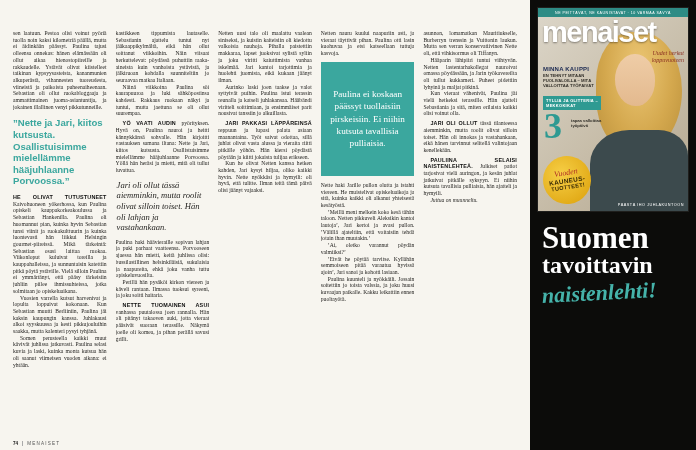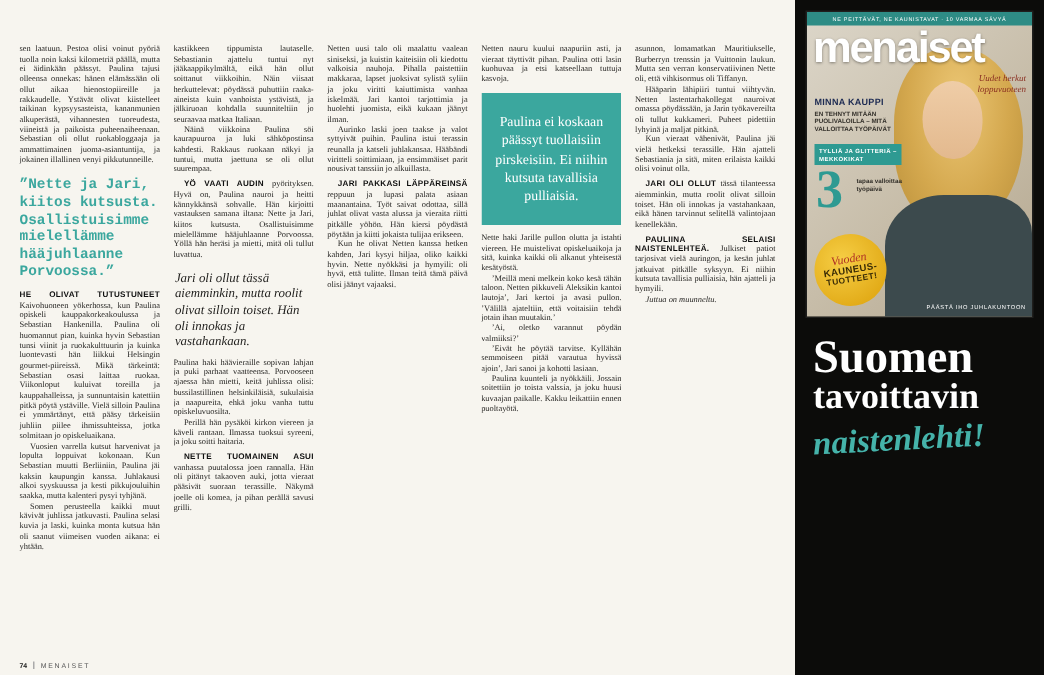--- a/index.html
+++ b/index.html
@@ -8,22 +8,22 @@
   .spread { position:relative; width:696px; height:450px; }
 
   
   .article-page { position:absolute; left:0; top:0; width:530px; height:450px; background:#f7f5ef; }
   .columns { position:absolute; left:13px; top:30px; width:504px; height:404px; display:flex; gap:9px; overflow:hidden; }
   .col { flex:1 1 0; overflow:hidden; }
   .body { font-family:"Liberation Serif", serif; font-size:5.6px; line-height:6.7px; color:#1f1e1c; text-align:justify; }
   .body + .body { text-indent:7px; }
   .lead { font-family:"Liberation Sans", sans-serif; font-weight:bold; font-size:5.4px; letter-spacing:.2px; color:#0f0f0f; }
   .lead-p { margin-top:3px; }
-  .pullquote { font-family:Liberation Mono, monospace; color:#3ba79e; font-size:9.6px; line-height:11.6px; font-weight:bold; margin:7px 0; }
-  .quotebox { background:#3ba79e; color:#fff; font-family:"Liberation Serif", serif; font-size:9.2px; line-height:12.4px; text-align:center; padding:13px 7px; margin:5px 0 6px; }
+  .pullquote { font-family:Liberation Sans, sans-serif; color:#3ba79e; font-size:9.6px; line-height:11.6px; font-weight:bold; margin:7px 0; }
+  .quotebox { background:#3ba79e; color:#fff; font-family:"Liberation Serif", serif; font-size:9.2px; line-height:12.4px; text-align:center; padding:26px 7px; margin:5px 0 6px; }
   .inline-quote { font-family:"Liberation Serif", serif; font-style:italic; font-size:8.6px; line-height:10.6px; color:#1f1e1c; margin:6px 1px; }
   .note { font-style:italic; }
   .footer { position:absolute; left:13px; bottom:4px; display:flex; align-items:center; gap:4px; font-size:4.6px; color:#555; }
   .footer .num { font-weight:bold; color:#1c1c1c; }
   .footer .divider { width:1px; height:5px; background:#aaa; }
   .footer .brand { letter-spacing:1.2px; }
 
   
   .ad-panel { position:absolute; left:530px; top:0; width:166px; height:450px; background:#0c0c0a; }
 
@@ -82,21 +82,21 @@
           <p class="body">sen laatuun. Pestoa olisi voinut pyöriä tuolla noin kaksi kilometriä päällä, mutta ei äidinkään päässyt. Paulina tajusi olleensa onnekas: hänen elämässään oli ollut aikaa hienostopiireille ja rakkaudelle. Ystävät olivat kiistelleet taikinan kypsyysasteista, kananmunien alkuperästä, vihannesten tuoreudesta, viineistä ja paikoista puheenaiheenaan. Sebastian oli ollut ruokabloggaaja ja ammattimainen juoma-asiantuntija, ja jokainen illallinen venyi pikkutunneille.</p>
           <div class="pullquote">”Nette ja Jari, kiitos kutsusta. Osallistuisimme mielellämme hääjuhlaanne Porvoossa.”</div>
           <p class="body lead-p"><span class="lead">HE OLIVAT TUTUSTUNEET </span>Kaivohuoneen yökerhossa, kun Paulina opiskeli kauppakorkeakoulussa ja Sebastian Hankenilla. Paulina oli huomannut pian, kuinka hyvin Sebastian tunsi viinit ja ruokakulttuurin ja kuinka luontevasti hän liikkui Helsingin gourmet-piireissä. Mikä tärkeintä: Sebastian osasi laittaa ruokaa. Viikonloput kuluivat toreilla ja kauppahalleissa, ja sunnuntaisin katettiin pitkä pöytä ystäville. Vielä silloin Paulina ei ymmärtänyt, että pääsy tärkeisiin juhliin piilee ihmissuhteissa, jotka solmitaan jo opiskeluaikana.</p>
           <p class="body">Vuosien varrella kutsut harvenivat ja lopulta loppuivat kokonaan. Kun Sebastian muutti Berliiniin, Paulina jäi kaksin kaupungin kanssa. Juhlakausi alkoi syyskuussa ja kesti pikkujouluihin saakka, mutta kalenteri pysyi tyhjänä.</p>
           <p class="body">Somen perusteella kaikki muut kävivät juhlissa jatkuvasti. Paulina selasi kuvia ja laski, kuinka monta kutsua hän oli saanut viimeisen vuoden aikana: ei yhtään.</p>
         </div>
         <div class="col">
           <p class="body">kastikkeen tippumista lautaselle. Sebastianin ajattelu tuntui nyt jääkaappikylmältä, eikä hän ollut soittanut viikkoihin. Näin viisaat herkuttelevat: pöydässä puhuttiin raaka-aineista kuin vanhoista ystävistä, ja jälkiruoan kohdalla suunniteltiin jo seuraavaa matkaa Italiaan.</p>
           <p class="body">Näinä viikkoina Paulina söi kaurapuuroa ja luki sähköpostinsa kahdesti. Rakkaus ruokaan näkyi ja tuntui, mutta jaettuna se oli ollut suurempaa.</p>
           <p class="body lead-p"><span class="lead">YÖ VAATI AUDIN </span>pyörityksen. Hyvä on, Paulina nauroi ja heitti kännykkänsä sohvalle. Hän kirjoitti vastauksen samana iltana: Nette ja Jari, kiitos kutsusta. Osallistuisimme mielellämme hääjuhlaanne Porvoossa. Yöllä hän heräsi ja mietti, mitä oli tullut luvattua.</p>
-          <p class="inline-quote">Jari oli ollut tässä aiemminkin, mutta roolit olivat silloin toiset. Hän oli innokas ja vastahankaan.</p>
+          <p class="inline-quote">Jari oli ollut tässä aiemminkin, mutta roolit olivat silloin toiset. Hän oli lahjan ja vastahankaan.</p>
           <p class="body">Paulina haki häävieraille sopivan lahjan ja puki parhaat vaatteensa. Porvooseen ajaessa hän mietti, keitä juhlissa olisi: bussilastillinen helsinkiläisiä, sukulaisia ja naapureita, ehkä joku vanha tuttu opiskeluvuosilta.</p>
           <p class="body">Perillä hän pysäköi kirkon viereen ja käveli rantaan. Ilmassa tuoksui syreeni, ja joku soitti haitaria.</p>
           <p class="body lead-p"><span class="lead">NETTE TUOMAINEN ASUI </span>vanhassa puutalossa joen rannalla. Hän oli pitänyt takaoven auki, jotta vieraat pääsivät suoraan terassille. Näkymä joelle oli komea, ja pihan perällä savusi grilli.</p>
         </div>
         <div class="col">
           <p class="body">Netten uusi talo oli maalattu vaalean siniseksi, ja kuistin kaiteisiin oli kiedottu valkoisia nauhoja. Pihalla paistettiin makkaraa, lapset juoksivat sylistä syliin ja joku viritti kaiuttimista vanhaa iskelmää. Jari kantoi tarjottimia ja huolehti juomista, eikä kukaan jäänyt ilman.</p>
           <p class="body">Aurinko laski joen taakse ja valot syttyivät puihin. Paulina istui terassin reunalla ja katseli juhlakansaa. Hääbändi viritteli soittimiaan, ja ensimmäiset parit nousivat tanssiin jo alkuillasta.</p>
           <p class="body lead-p"><span class="lead">JARI PAKKASI LÄPPÄREINSÄ </span>reppuun ja lupasi palata asiaan maanantaina. Työt saivat odottaa, sillä juhlat olivat vasta alussa ja vieraita riitti pitkälle yöhön. Hän kiersi pöydästä pöytään ja kiitti jokaista tulijaa erikseen.</p>
           <p class="body">Kun he olivat Netten kanssa hetken kahden, Jari kysyi hiljaa, oliko kaikki hyvin. Nette nyökkäsi ja hymyili: oli hyvä, että tulitte. Ilman teitä tämä päivä olisi jäänyt vajaaksi.</p>
         </div>

